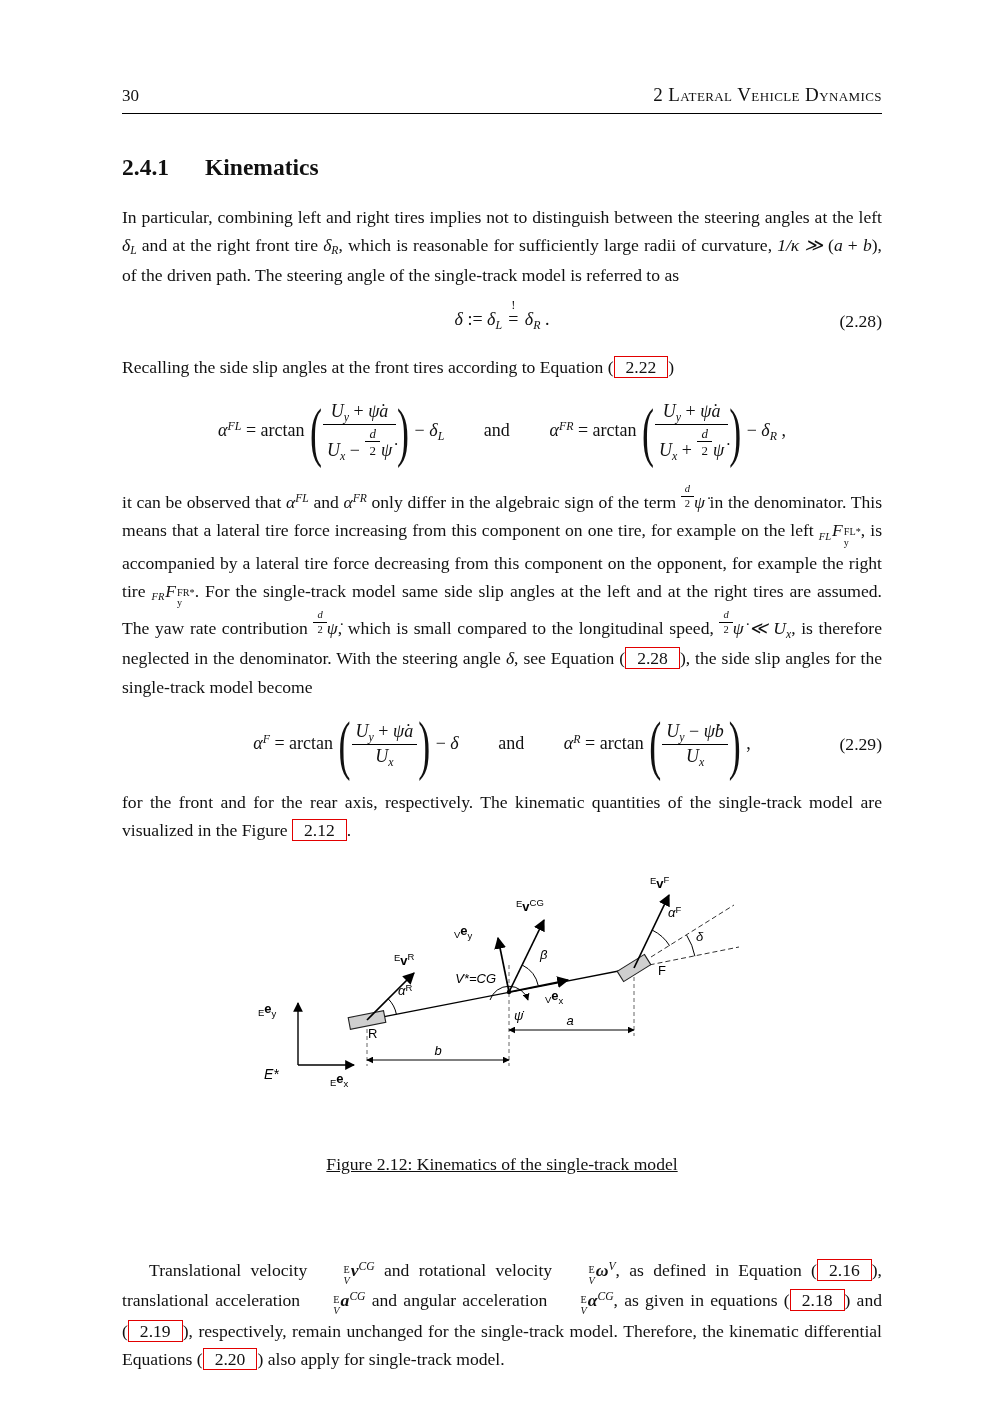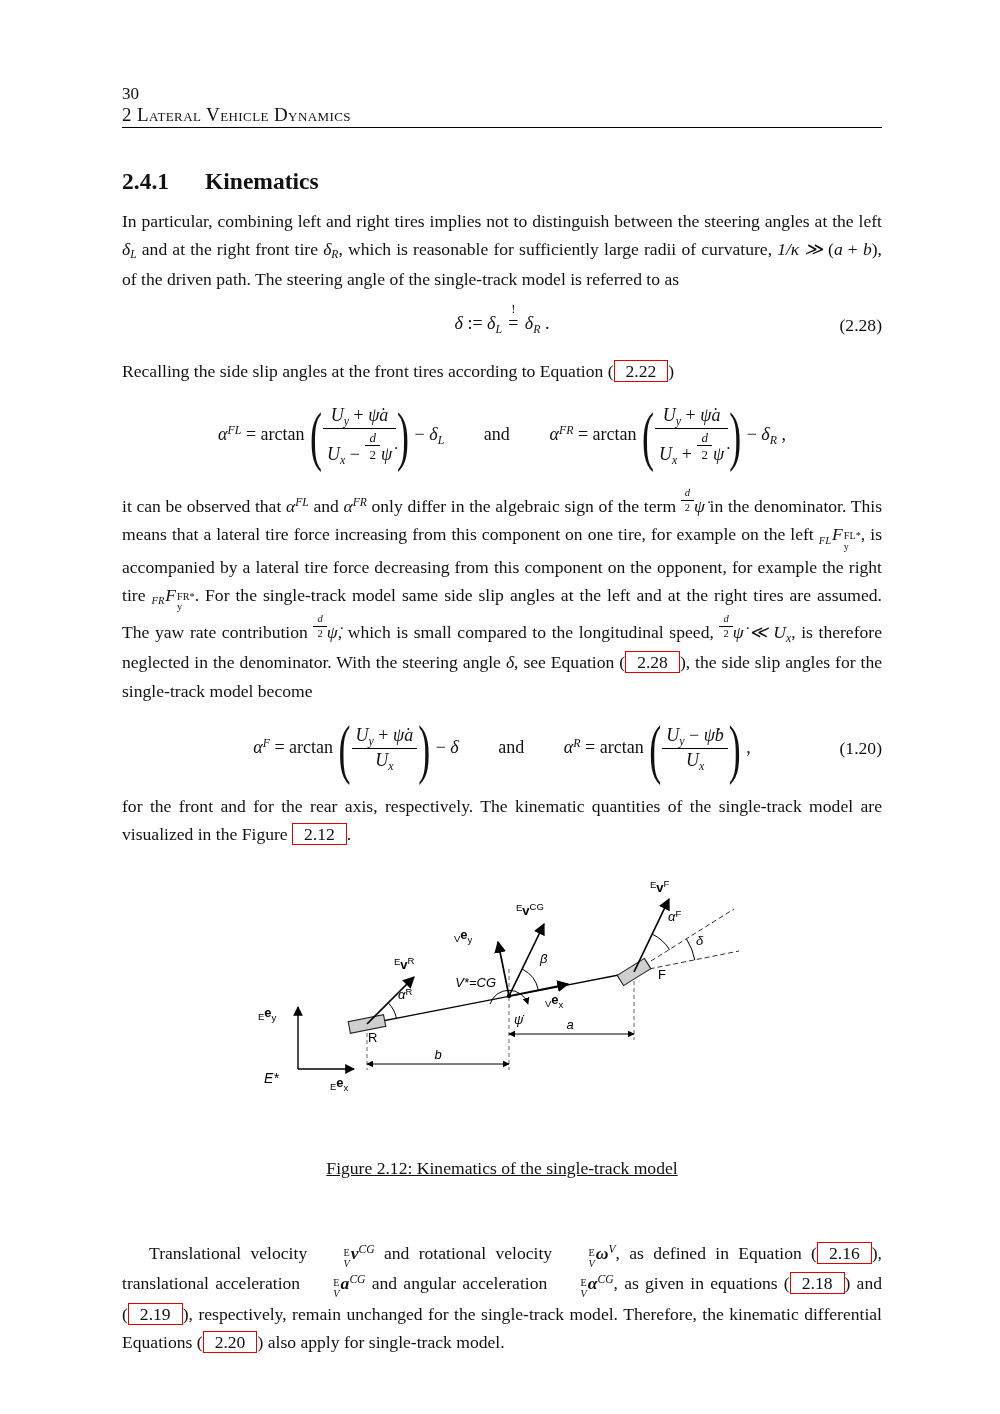--- a/index.html
+++ b/index.html
@@ -1,25 +1,25 @@
 <!DOCTYPE html>
 <html><head>
 <meta charset="utf-8">
 <style>
   html,body{margin:0;padding:0;background:#fff;}
   body{width:1000px;min-height:1414px;font-family:"Liberation Serif",serif;font-size:17.6px;color:#111;}
   .page{padding:84px 118px 40px 122px;box-sizing:border-box;}
-  .hdr{display:flex;justify-content:space-between;align-items:baseline;border-bottom:1.3px solid #000;padding-bottom:1px;flex-direction:column;}
+  .hdr{display:flex;justify-content:space-between;align-items:baseline;border-bottom:1.3px solid #000;padding-bottom:7px;}
   .hdr-num{font-size:17px;}
   .hdr-title{font-variant:small-caps;letter-spacing:.4px;font-size:19px;}
-  .section-heading{margin:40px 0 12px;font-size:23.5px;font-weight:bold;}
+  .section-heading{margin:40px 0 22px;font-size:23.5px;font-weight:bold;}
   .section-heading .num{margin-right:36px;}
   .para{margin:0;text-align:justify;line-height:1.6;}
   .mt16{margin-top:16px;}
-  .indent{text-indent:27px;margin-top:60px;}
+  .indent{text-indent:27px;margin-top:81px;}
   .eqrow{display:flex;align-items:center;margin:20px 0;}
   .eqsp,.eqnum{width:62px;flex:0 0 62px;}
   .eqnum{text-align:right;}
   .eqbody{flex:1;text-align:center;font-size:18px;}
   .rt{} .mi{font-style:italic;} .mbi{font-weight:bold;font-style:italic;}
   .msub{font-style:italic;font-size:.66em;vertical-align:-.3em;}
   .msup{font-style:italic;font-size:.66em;vertical-align:.5em;}
   .mpresub{font-style:italic;font-size:.6em;vertical-align:-.35em;margin-right:1px;}
   .mref{border:1.4px solid #e20000;padding:0 11px;}
   .msp{display:inline-block;}
@@ -77,21 +77,21 @@
     <span class="eqsp"></span>
     <span class="eqbody"><span class="mi">α</span><span class="msup">FL</span><span class="rt"> = arctan </span><span class="bigp">(</span><span class="frac"><span class="fn"><span class="mi">U</span><span class="msub">y</span><span class="rt"> + </span><span class="mi">ψ̇a</span></span><span class="fd"><span class="mi">U</span><span class="msub">x</span><span class="rt"> − </span><span class="frac"><span class="fn"><span class="mi">d</span></span><span class="fd"><span class="rt">2</span></span></span><span class="mi">ψ̇</span></span></span><span class="bigp">)</span><span class="rt"> − </span><span class="mi">δ</span><span class="msub">L</span><span class="msp" style="width: 2.2em;"></span><span class="rt">and</span><span class="msp" style="width: 2.2em;"></span><span class="mi">α</span><span class="msup">FR</span><span class="rt"> = arctan </span><span class="bigp">(</span><span class="frac"><span class="fn"><span class="mi">U</span><span class="msub">y</span><span class="rt"> + </span><span class="mi">ψ̇a</span></span><span class="fd"><span class="mi">U</span><span class="msub">x</span><span class="rt"> + </span><span class="frac"><span class="fn"><span class="mi">d</span></span><span class="fd"><span class="rt">2</span></span></span><span class="mi">ψ̇</span></span></span><span class="bigp">)</span><span class="rt"> − </span><span class="mi">δ</span><span class="msub">R</span><span class="rt"> ,</span></span>
     <span class="eqnum"></span>
   </div>
 
   <p class="para mt16"><span class="rt">it can be observed that </span><span class="mi">α</span><span class="msup">FL</span><span class="rt"> and </span><span class="mi">α</span><span class="msup">FR</span><span class="rt"> only differ in the algebraic sign of the term </span><span class="frac"><span class="fn"><span class="mi">d</span></span><span class="fd"><span class="rt">2</span></span></span><span class="mi">ψ̇</span><span class="rt"> in the denominator. This means that a lateral tire force increasing from this component on one tire, for example on the left </span><span class="mpresub">FL</span><span class="mi">F</span><span class="ssw"><span class="sst">FL*</span><span class="ssb">y</span></span><span class="rt">, is accompanied by a lateral tire force decreasing from this component on the opponent, for example the right tire </span><span class="mpresub">FR</span><span class="mi">F</span><span class="ssw"><span class="sst">FR*</span><span class="ssb">y</span></span><span class="rt">. For the single-track model same side slip angles at the left and at the right tires are assumed. The yaw rate contribution </span><span class="frac"><span class="fn"><span class="mi">d</span></span><span class="fd"><span class="rt">2</span></span></span><span class="mi">ψ̇</span><span class="rt">, which is small compared to the longitudinal speed, </span><span class="frac"><span class="fn"><span class="mi">d</span></span><span class="fd"><span class="rt">2</span></span></span><span class="mi">ψ̇ ≪ U</span><span class="msub">x</span><span class="rt">, is therefore neglected in the denominator. With the steering angle </span><span class="mi">δ</span><span class="rt">, see Equation (</span><span class="mref">2.28</span><span class="rt">), the side slip angles for the single-track model become</span></p>
 
   <div class="eqrow">
     <span class="eqsp"></span>
     <span class="eqbody"><span class="mi">α</span><span class="msup">F</span><span class="rt"> = arctan </span><span class="bigp">(</span><span class="frac"><span class="fn"><span class="mi">U</span><span class="msub">y</span><span class="rt"> + </span><span class="mi">ψ̇a</span></span><span class="fd"><span class="mi">U</span><span class="msub">x</span></span></span><span class="bigp">)</span><span class="rt"> − </span><span class="mi">δ</span><span class="msp" style="width: 2.2em;"></span><span class="rt">and</span><span class="msp" style="width: 2.2em;"></span><span class="mi">α</span><span class="msup">R</span><span class="rt"> = arctan </span><span class="bigp">(</span><span class="frac"><span class="fn"><span class="mi">U</span><span class="msub">y</span><span class="rt"> − </span><span class="mi">ψ̇b</span></span><span class="fd"><span class="mi">U</span><span class="msub">x</span></span></span><span class="bigp">)</span><span class="rt"> ,</span></span>
-    <span class="eqnum">(1.20)</span>
+    <span class="eqnum">(2.29)</span>
   </div>
 
   <p class="para mt16"><span class="rt">for the front and for the rear axis, respectively. The kinematic quantities of the single-track model are visualized in the Figure </span><span class="mref">2.12</span><span class="rt">.</span></p>
 
   <figure>
     <svg viewBox="0 0 500 240" width="500" height="240">
       <defs>
         <marker id="arr" viewBox="0 0 10 10" refX="9" refY="5" markerWidth="7" markerHeight="7" orient="auto-start-reverse">
           <path d="M0,0 L10,5 L0,10 z"></path>
         </marker>

